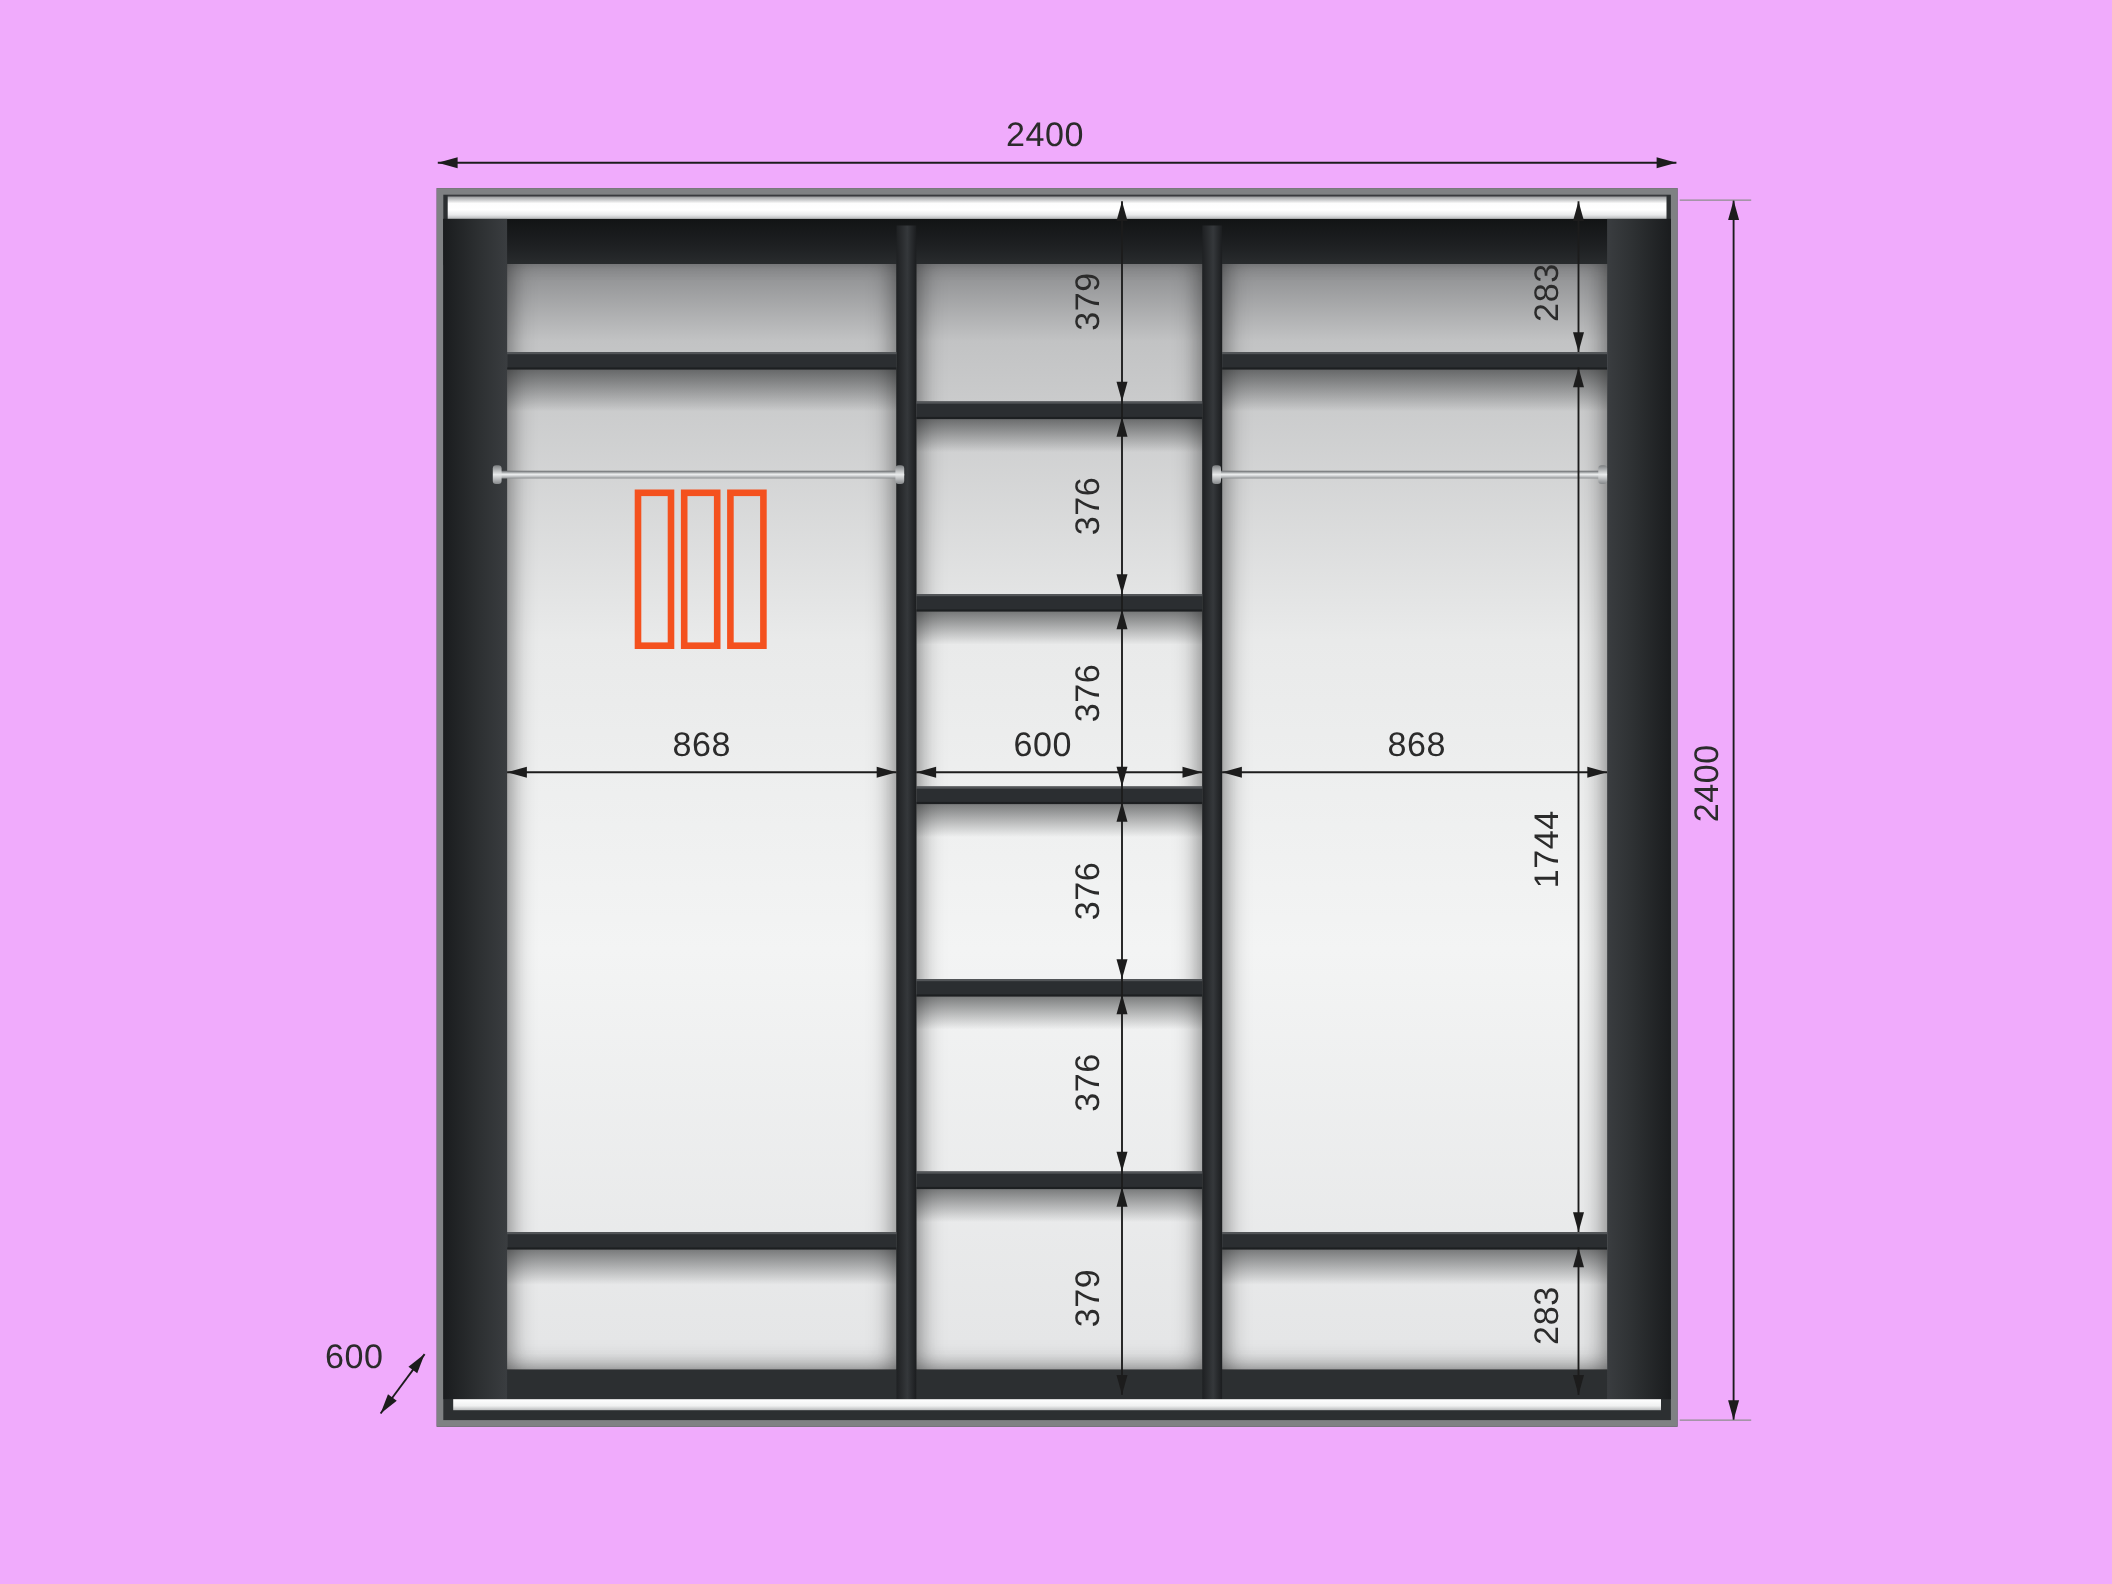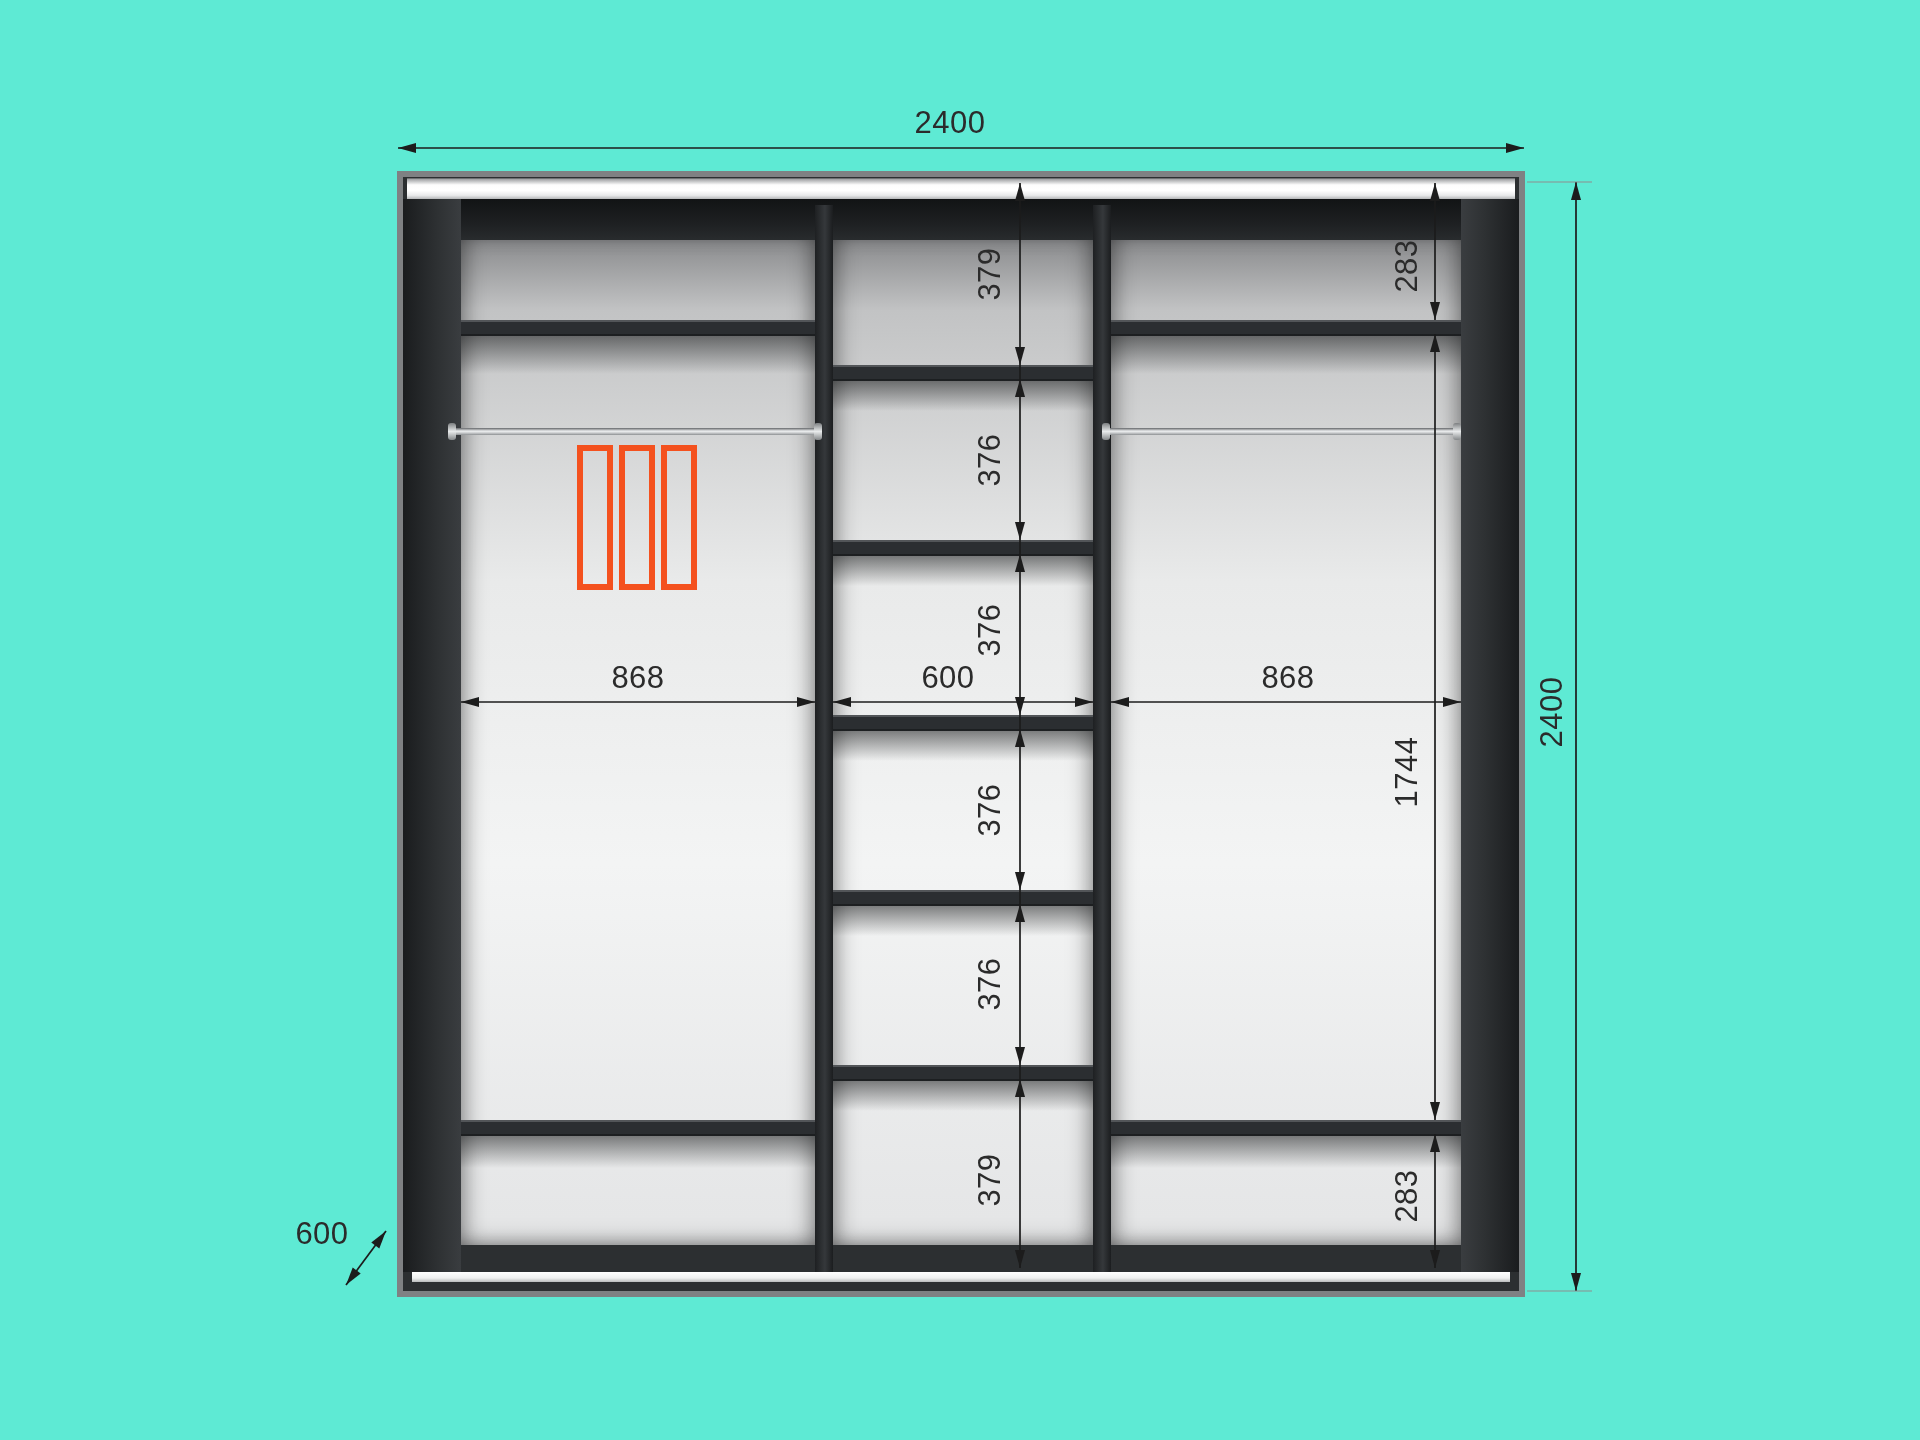--- a/index.html
+++ b/index.html
@@ -1,17 +1,17 @@
 <!DOCTYPE html>
 <html style="--accent-orange: #f4511e; --frame-dark: #2c2f31; --frame-edge: #7f8183; --dimension-ink: #1c1c1c;"><head>
 <meta charset="utf-8">
 <style>
   html,body{margin:0;padding:0;background:#fff;}
   .canvas{
-    position:relative;width:1920px;height:1440px;background:#5eead4;overflow:hidden;
+    position:relative;width:1920px;height:1440px;background:#f0abfc;overflow:hidden;
     font-family:"Liberation Sans","DejaVu Sans",sans-serif;
   }
   
   .wardrobe{
     position:absolute;left:397px;top:171px;width:1116px;height:1114px;
     background:var(--frame-dark,#2c2f31);
     border:6px solid var(--frame-edge,#7f8183);
   }
   .wardrobe *{position:absolute;}
   .rail-top{

